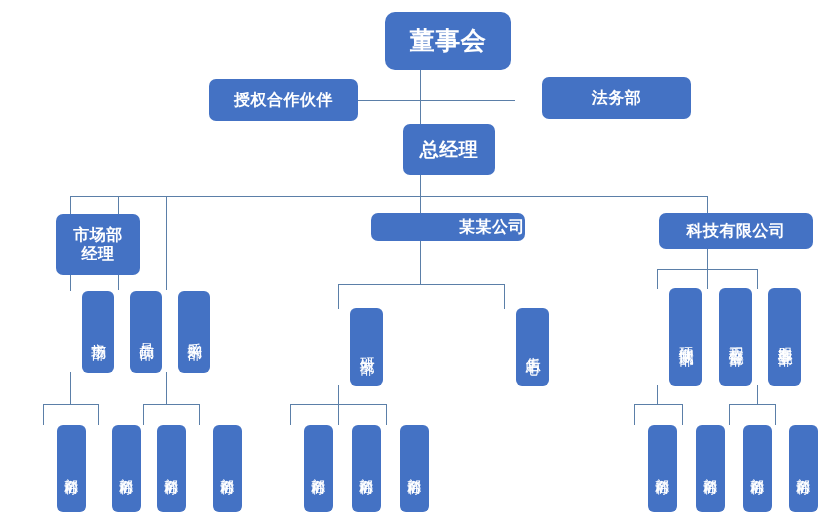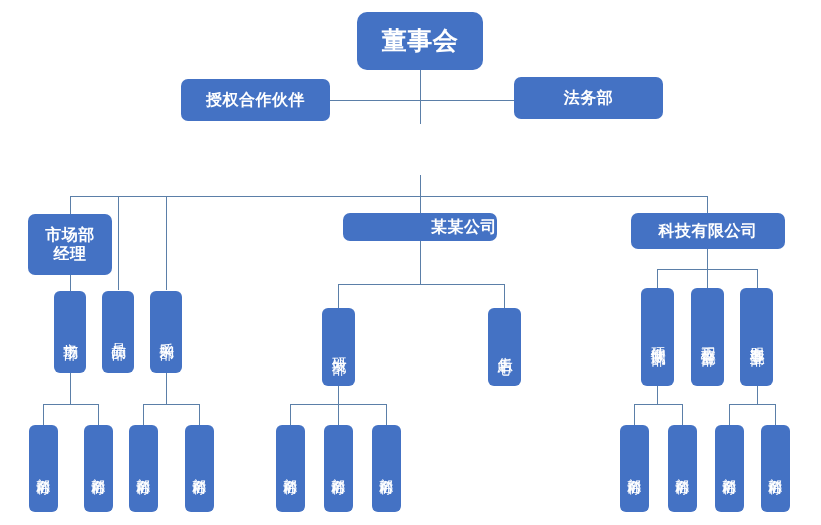--- a/index.html
+++ b/index.html
@@ -24,20 +24,21 @@
     color: #ffffff;
     display: flex;
     align-items: center;
     justify-content: center;
     text-align: center;
     border-radius: 7px;
     line-height: 1.18;
     font-weight: bold;
     letter-spacing: 0.5px;
     z-index: 3;
+    margin-left: 28px;
   }
   .node.vert {
     writing-mode: vertical-rl;
     text-orientation: upright;
     border-radius: 6px;
     letter-spacing: 1px;
     font-weight: normal;
   }
   .node.vert .txt {
     writing-mode: vertical-rl;
@@ -124,20 +125,23 @@
   </div>
 
   <div class="node lvl-second" style="left:181px; top:79px; width:149px; height:42px;">
     <span class="txt">授权合作伙伴</span>
   </div>
 
   <div class="node lvl-second" style="left:514px; top:77px; width:149px; height:42px;">
     <span class="txt">法务部</span>
   </div>
 
+  <div class="node lvl-gm" style="left:375px; top:124px; width:92px; height:51px;">
+    <span class="txt">总经理</span>
+  </div>
 
   <div class="node lvl-mgr" style="left:28px; top:214px; width:84px; height:61px; flex-direction:column;">
     <span class="txt">市场部</span>
     <span class="txt">经理</span>
   </div>
 
   <div class="node lvl-div" style="left:343px; top:213px; width:154px; height:28px;justify-content:flex-end;">
     <span class="txt">某某公司</span>
   </div>
 

